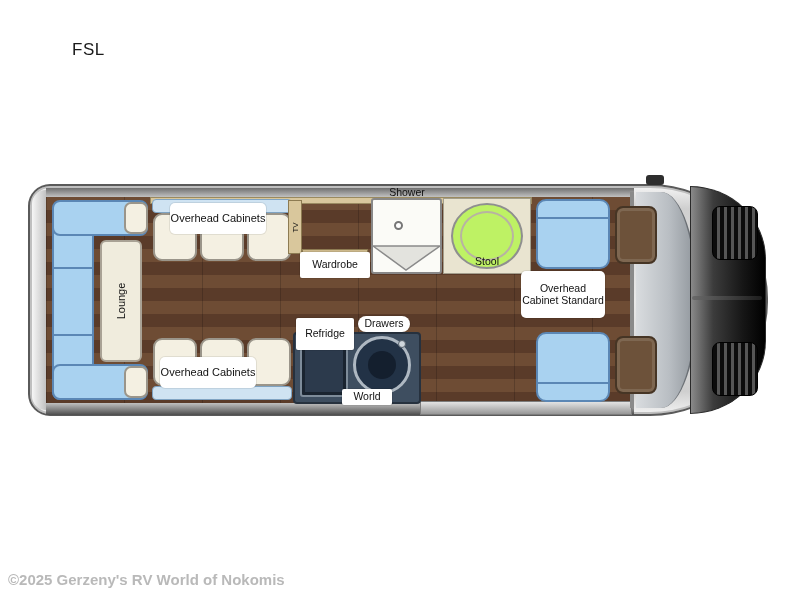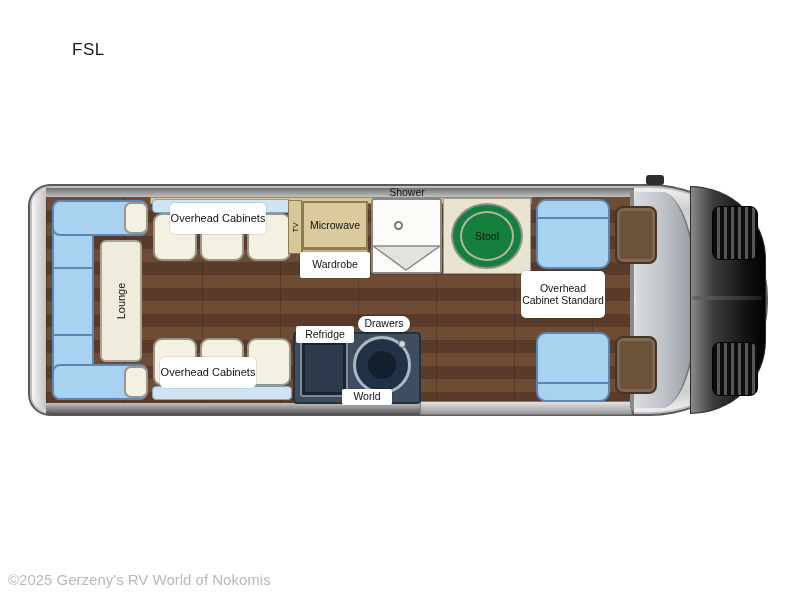--- a/index.html
+++ b/index.html
@@ -2,21 +2,21 @@
 <html><head>
 <meta charset="utf-8">
 <style>
   html,body{margin:0;padding:0;background:#fff}
   .canvas{position:relative;width:800px;height:600px;background:#ffffff;overflow:hidden;
           font-family:"Liberation Sans",sans-serif;color:#111}
   .abs{position:absolute;box-sizing:border-box}
 
   
   .plan-title{left:72px;top:40px;font-size:17px;letter-spacing:.5px;color:#1a1a1a}
-  .watermark{left:8px;top:571px;font-size:15px;font-weight:normal;color:#b9b9b9;
+  .watermark{left:8px;top:571px;font-size:15px;font-weight:bold;color:#b9b9b9;
              text-shadow:0 1px 0 #ffffff}
 
   
   .van-shell{left:28px;top:184px;width:740px;height:232px;
     background:linear-gradient(180deg,#f4f4f4,#cfcfcf 10%,#e9e9e9 50%,#cfcfcf 90%,#f2f2f2);
     border:2px solid #5a5a5a;border-radius:22px 118px 118px 22px / 22px 114px 114px 22px;
     box-shadow:inset 0 0 0 2px #bfbfbf}
   .windshield{left:636px;top:192px;width:62px;height:216px;
     background:linear-gradient(90deg,#d9dcdf,#b9bec3 55%,#8f959b);
     border-radius:0 60% 60% 0 / 0 50% 50% 0;border-right:2px solid #6a6f74}
@@ -74,40 +74,40 @@
   .c-b2{left:200px;top:338px;width:44px;height:48px}
   .c-b3{left:247px;top:338px;width:44px;height:48px}
 
   
   .lbl{background:#ffffff;border-radius:5px;display:flex;align-items:center;justify-content:center;
        text-align:center;font-size:11px;line-height:1.12;box-shadow:0 0 0 1px rgba(0,0,0,.08)}
   .lbl-oc-top{left:170px;top:203px;width:96px;height:31px}
   .lbl-oc-bottom{left:160px;top:357px;width:96px;height:31px}
   .lbl-ocs{left:521px;top:271px;width:84px;height:47px;font-size:10.5px}
   .lbl-wardrobe{left:300px;top:252px;width:70px;height:26px;font-size:10.5px;border-radius:2px}
-  .lbl-refridge{left:296px;top:326px;width:58px;height:17px;font-size:10.5px;border-radius:2px}
+  .lbl-refridge{left:296px;top:318px;width:58px;height:32px;font-size:10.5px;border-radius:2px}
   .lbl-drawers{left:358px;top:316px;width:52px;height:16px;font-size:10.5px;border-radius:8px}
   .lbl-galley{left:342px;top:389px;width:50px;height:16px;font-size:10.5px;border-radius:2px}
 
   
   .tv-strip{left:288px;top:200px;width:14px;height:54px;background:#d9c79c;border:1px solid #8d7b52;
     display:flex;align-items:center;justify-content:center}
   .tv-strip span{transform:rotate(-90deg);font-size:8px;white-space:nowrap}
   .microwave{left:302px;top:201px;width:66px;height:48px;background:#dcca9f;border:2px solid #8d7b52;
     display:flex;align-items:center;justify-content:center;font-size:10.5px}
   .wardrobe-block{left:302px;top:249px;width:66px;height:26px;background:#cdb98c;border:1px solid #8d7b52}
 
   
   .shower{left:371px;top:198px;width:71px;height:76px;background:#fbfbf7;border:2px solid #888;border-radius:3px}
   .shower-label{left:374px;top:186px;width:66px;text-align:center;font-size:10.5px}
   .shower-drain{left:394px;top:221px;width:9px;height:9px;border:2px solid #777;border-radius:50%;background:#fff}
   .shower-door{left:371px;top:244px;width:71px;height:30px}
   .bath-floor{left:443px;top:198px;width:88px;height:76px;background:#e9e4d0;border:1px solid #a39e8c}
-  .stool-oval{left:451px;top:203px;width:72px;height:66px;background:#15803d;border:2px solid #8f8f8f;
-    border-radius:50%;display:flex;align-items:center;justify-content:center;font-size:10.5px}
+  .stool-oval{left:451px;top:203px;width:72px;height:66px;background:#bef264;border:2px solid #8f8f8f;
+    border-radius:50%;display:flex;align-items:flex-end;justify-content:center;font-size:10.5px}
   .stool-ring{position:absolute;left:7px;top:6px;right:7px;bottom:6px;border:2px solid #b8b3a2;border-radius:50%}
   .stool-oval span{position:relative;z-index:2}
 
   
   .galley-counter{left:293px;top:332px;width:128px;height:72px;background:#3e4e60;
     border:2px solid #26313e;border-radius:4px}
   .fridge{left:300px;top:340px;width:48px;height:57px;background:#2c3a4c;border:2px solid #7e8c9a;
     box-shadow:inset 0 0 0 3px #1a2430;border-radius:3px}
   .sink{left:353px;top:336px;width:58px;height:58px;background:#223246;border:3px solid #aeb8c2;
     border-radius:50%}
@@ -169,21 +169,20 @@
 
   <div class="abs cushion c-b1"></div>
   <div class="abs cushion c-b2"></div>
   <div class="abs cushion c-b3"></div>
   <div class="abs sofa-back sofa-back-bottom"></div>
   <div class="abs lbl lbl-oc-bottom">Overhead Cabinets</div>
 
   <div class="abs tv-strip">
     <span>TV</span>
   </div>
-  <div class="abs microwave">Microwave</div>
   <div class="abs wardrobe-block"></div>
   <div class="abs lbl lbl-wardrobe">Wardrobe</div>
 
   <div class="abs shower"></div>
   <div class="abs shower-label">Shower</div>
   <div class="abs shower-drain"></div>
   <svg class="abs shower-door" viewBox="0 0 71 30" width="71" height="30">
     <polygon points="2,2 35,26 69,2" fill="#e3e3de" stroke="#8a8a8a" stroke-width="1.5"></polygon>
   </svg>
 

